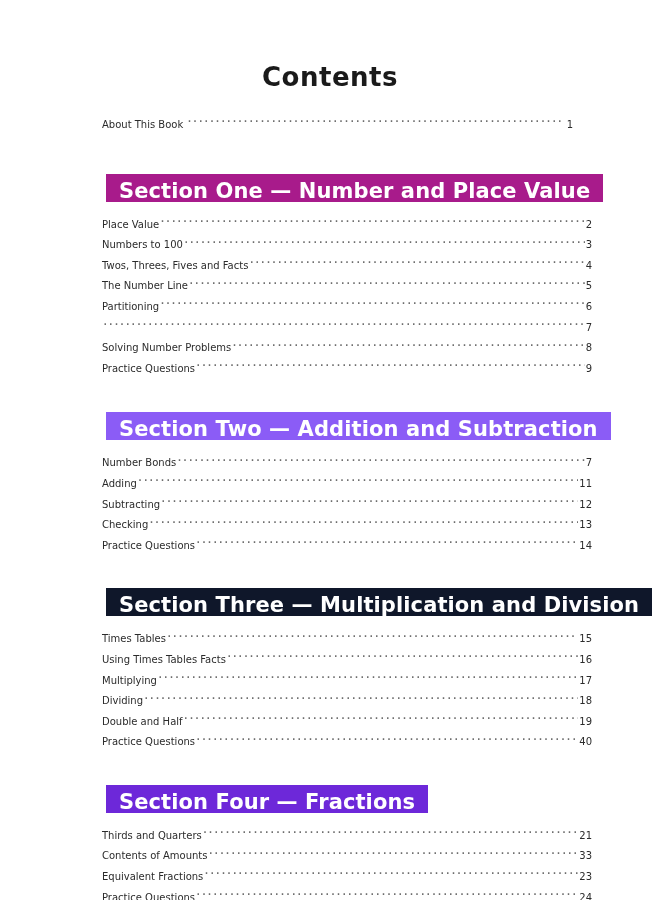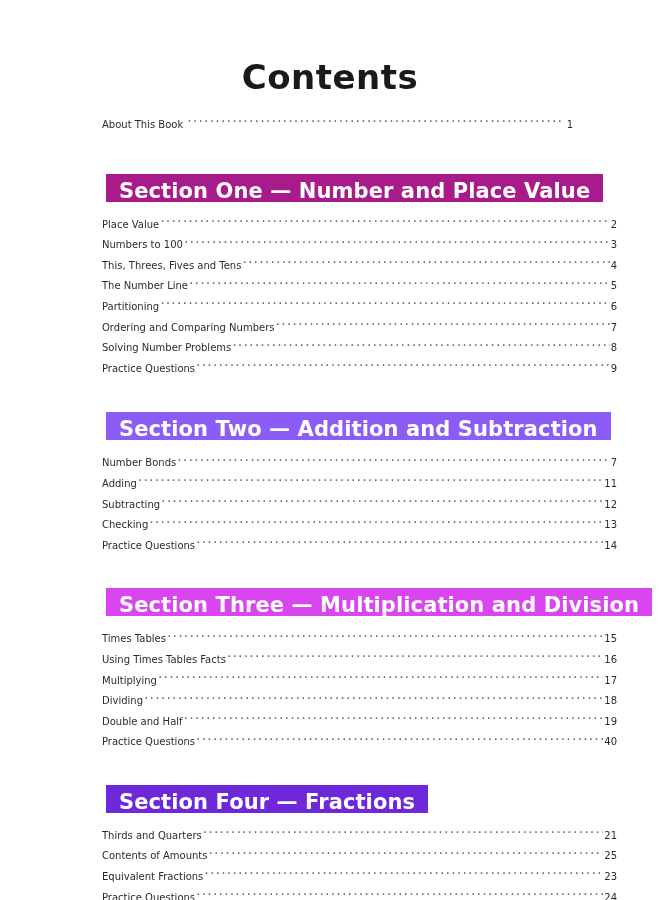--- a/index.html
+++ b/index.html
@@ -19,21 +19,21 @@
   .page {
     position: absolute;
     inset: 0;
     background: #ffffff;
   }
 
   .page-title {
     text-align: center;
     font-family: "DejaVu Sans", sans-serif;
     font-weight: bold;
-    font-size: 34px;
+    font-size: 26px;
     letter-spacing: 0.5px;
     color: #1a1a1a;
     margin: 0;
     padding-top: 56px;
     line-height: 42px;
   }
 
   .toc {
     margin: 0;
     padding: 0;
@@ -102,21 +102,21 @@
     font-size: 21px;
     line-height: 1;
     padding: 7px 13px 0 13px;
     letter-spacing: 0.1px;
     white-space: nowrap;
     box-sizing: border-box;
     margin-left: 28px;
   }
   .section-entries {
     padding-left: 102px;
-    padding-right: 43px;
+    padding-right: 68px;
     margin-top: 13px;
   }
 
   .sp-sec1 { margin-top: 38px; }
   .sp-sec2 { margin-top: 33px; }
   .sp-sec3 { margin-top: 32px; }
   .sp-sec4 { margin-top: 32px; }
 </style>
 </head>
 <body>
@@ -143,36 +143,35 @@
               <span class="entry-title">Place Value</span>
               <span class="entry-leader"></span>
               <span class="entry-page">2</span>
             </div>
             <div class="entry">
               <span class="entry-title">Numbers to 100</span>
               <span class="entry-leader"></span>
               <span class="entry-page">3</span>
             </div>
             <div class="entry">
-              <span class="entry-title">This, Threes, Fives and Tens</span>
+              <span class="entry-title">Twos, Threes, Fives and Facts</span>
               <span class="entry-leader"></span>
               <span class="entry-page">4</span>
             </div>
             <div class="entry">
               <span class="entry-title">The Number Line</span>
               <span class="entry-leader"></span>
               <span class="entry-page">5</span>
             </div>
             <div class="entry">
               <span class="entry-title">Partitioning</span>
               <span class="entry-leader"></span>
               <span class="entry-page">6</span>
             </div>
             <div class="entry">
-              <span class="entry-title">Ordering and Comparing Numbers</span>
               <span class="entry-leader"></span>
               <span class="entry-page">7</span>
             </div>
             <div class="entry">
               <span class="entry-title">Solving Number Problems</span>
               <span class="entry-leader"></span>
               <span class="entry-page">8</span>
             </div>
             <div class="entry">
               <span class="entry-title">Practice Questions</span>
@@ -205,21 +204,21 @@
               <span class="entry-page">13</span>
             </div>
             <div class="entry">
               <span class="entry-title">Practice Questions</span>
               <span class="entry-leader"></span>
               <span class="entry-page">14</span>
             </div>
           </div>
         </div>
         <div class="section sp-sec3">
-          <div class="section-bar-row"><div class="section-bar" style="background: #d946ef;">Section Three — Multiplication and Division</div></div>
+          <div class="section-bar-row"><div class="section-bar" style="background: #0f172a;">Section Three — Multiplication and Division</div></div>
           <div class="section-entries">
             <div class="entry">
               <span class="entry-title">Times Tables</span>
               <span class="entry-leader"></span>
               <span class="entry-page">15</span>
             </div>
             <div class="entry">
               <span class="entry-title">Using Times Tables Facts</span>
               <span class="entry-leader"></span>
               <span class="entry-page">16</span>
@@ -250,21 +249,21 @@
           <div class="section-bar-row"><div class="section-bar" style="background: #6d28d9;">Section Four — Fractions</div></div>
           <div class="section-entries">
             <div class="entry">
               <span class="entry-title">Thirds and Quarters</span>
               <span class="entry-leader"></span>
               <span class="entry-page">21</span>
             </div>
             <div class="entry">
               <span class="entry-title">Contents of Amounts</span>
               <span class="entry-leader"></span>
-              <span class="entry-page">25</span>
+              <span class="entry-page">33</span>
             </div>
             <div class="entry">
               <span class="entry-title">Equivalent Fractions</span>
               <span class="entry-leader"></span>
               <span class="entry-page">23</span>
             </div>
             <div class="entry">
               <span class="entry-title">Practice Questions</span>
               <span class="entry-leader"></span>
               <span class="entry-page">24</span>

